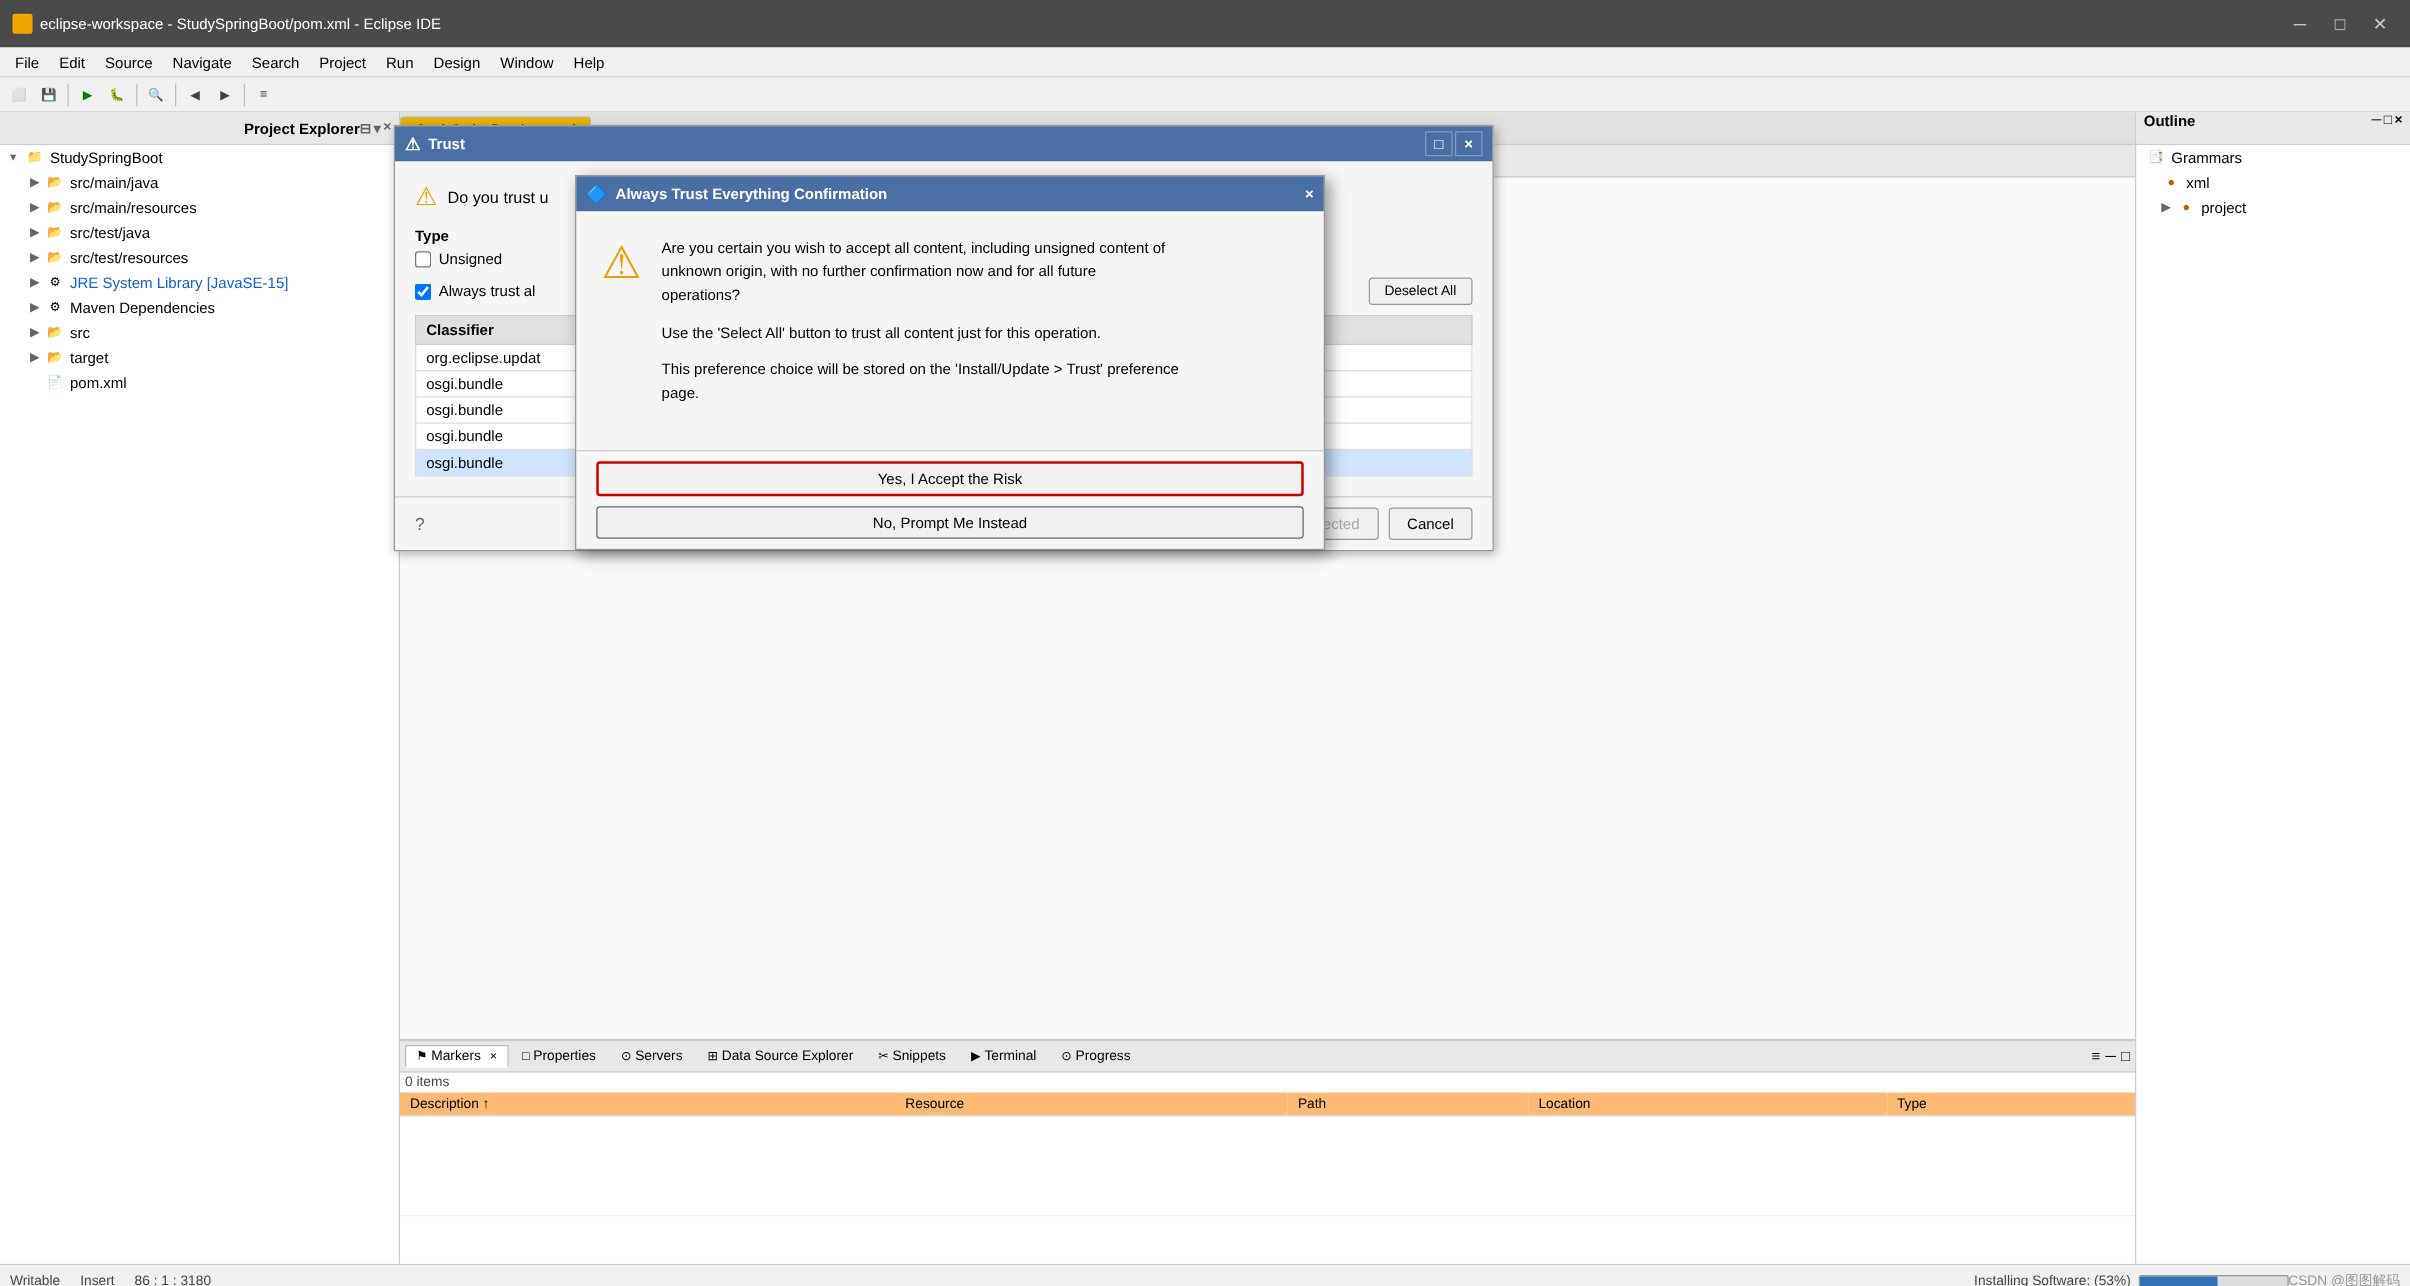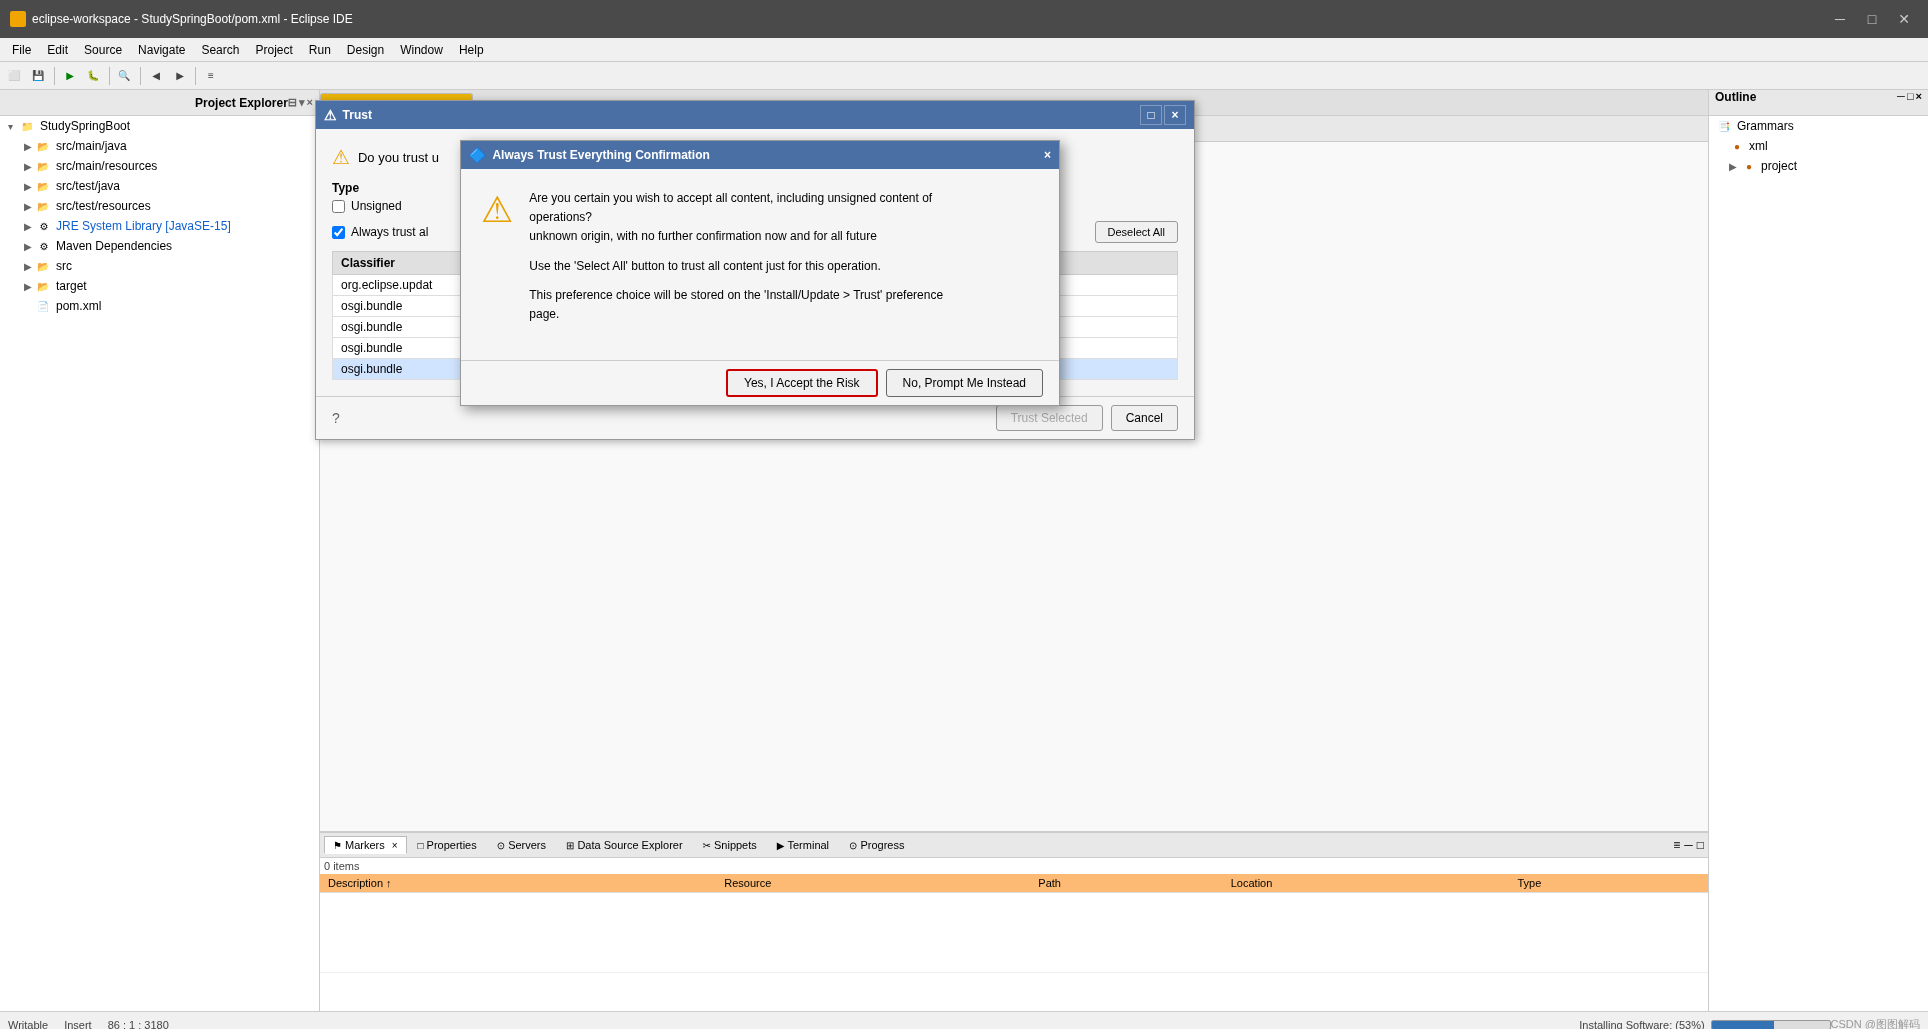--- a/index.html
+++ b/index.html
@@ -315,20 +315,21 @@
       margin-bottom: 16px;
     }
     .confirm-warn-icon { font-size: 36px; color: #E8A000; margin-right: 16px; }
     .confirm-text { font-size: 12px; line-height: 1.6; }
     .confirm-dialog-footer {
       display: flex;
       justify-content: flex-end;
       padding: 8px 16px;
       border-top: 1px solid #ccc;
       gap: 8px;
+      flex-direction: column;
     }
     .confirm-btn {
       padding: 5px 16px;
       font-size: 12px;
       border: 1px solid #666;
       border-radius: 3px;
       background: #F0F0F0;
       cursor: pointer;
     }
     .confirm-btn.primary {
@@ -697,22 +698,22 @@
   <div class="confirm-dialog-titlebar">
     <span style="margin-right:6px; font-size:14px;">🔷</span>
     <span>Always Trust Everything Confirmation</span>
     <span style="margin-left:auto; cursor:pointer;">×</span>
   </div>
   <div class="confirm-dialog-body">
     <div class="confirm-warning-row">
       <span class="confirm-warn-icon">⚠</span>
       <div class="confirm-text">
         <div>Are you certain you wish to accept all content, including unsigned content of</div>
+        <div>unknown origin, with no further confirmation now and for all future</div>
         <div>operations?</div>
-        <div>unknown origin, with no further confirmation now and for all future</div>
         <div style="height:10px;"></div>
         <div>Use the 'Select All' button to trust all content just for this operation.</div>
         <div style="height:10px;"></div>
         <div>This preference choice will be stored on the 'Install/Update &gt; Trust' preference</div>
         <div>page.</div>
       </div>
     </div>
   </div>
   <div class="confirm-dialog-footer">
     <button class="confirm-btn primary">Yes, I Accept the Risk</button>

